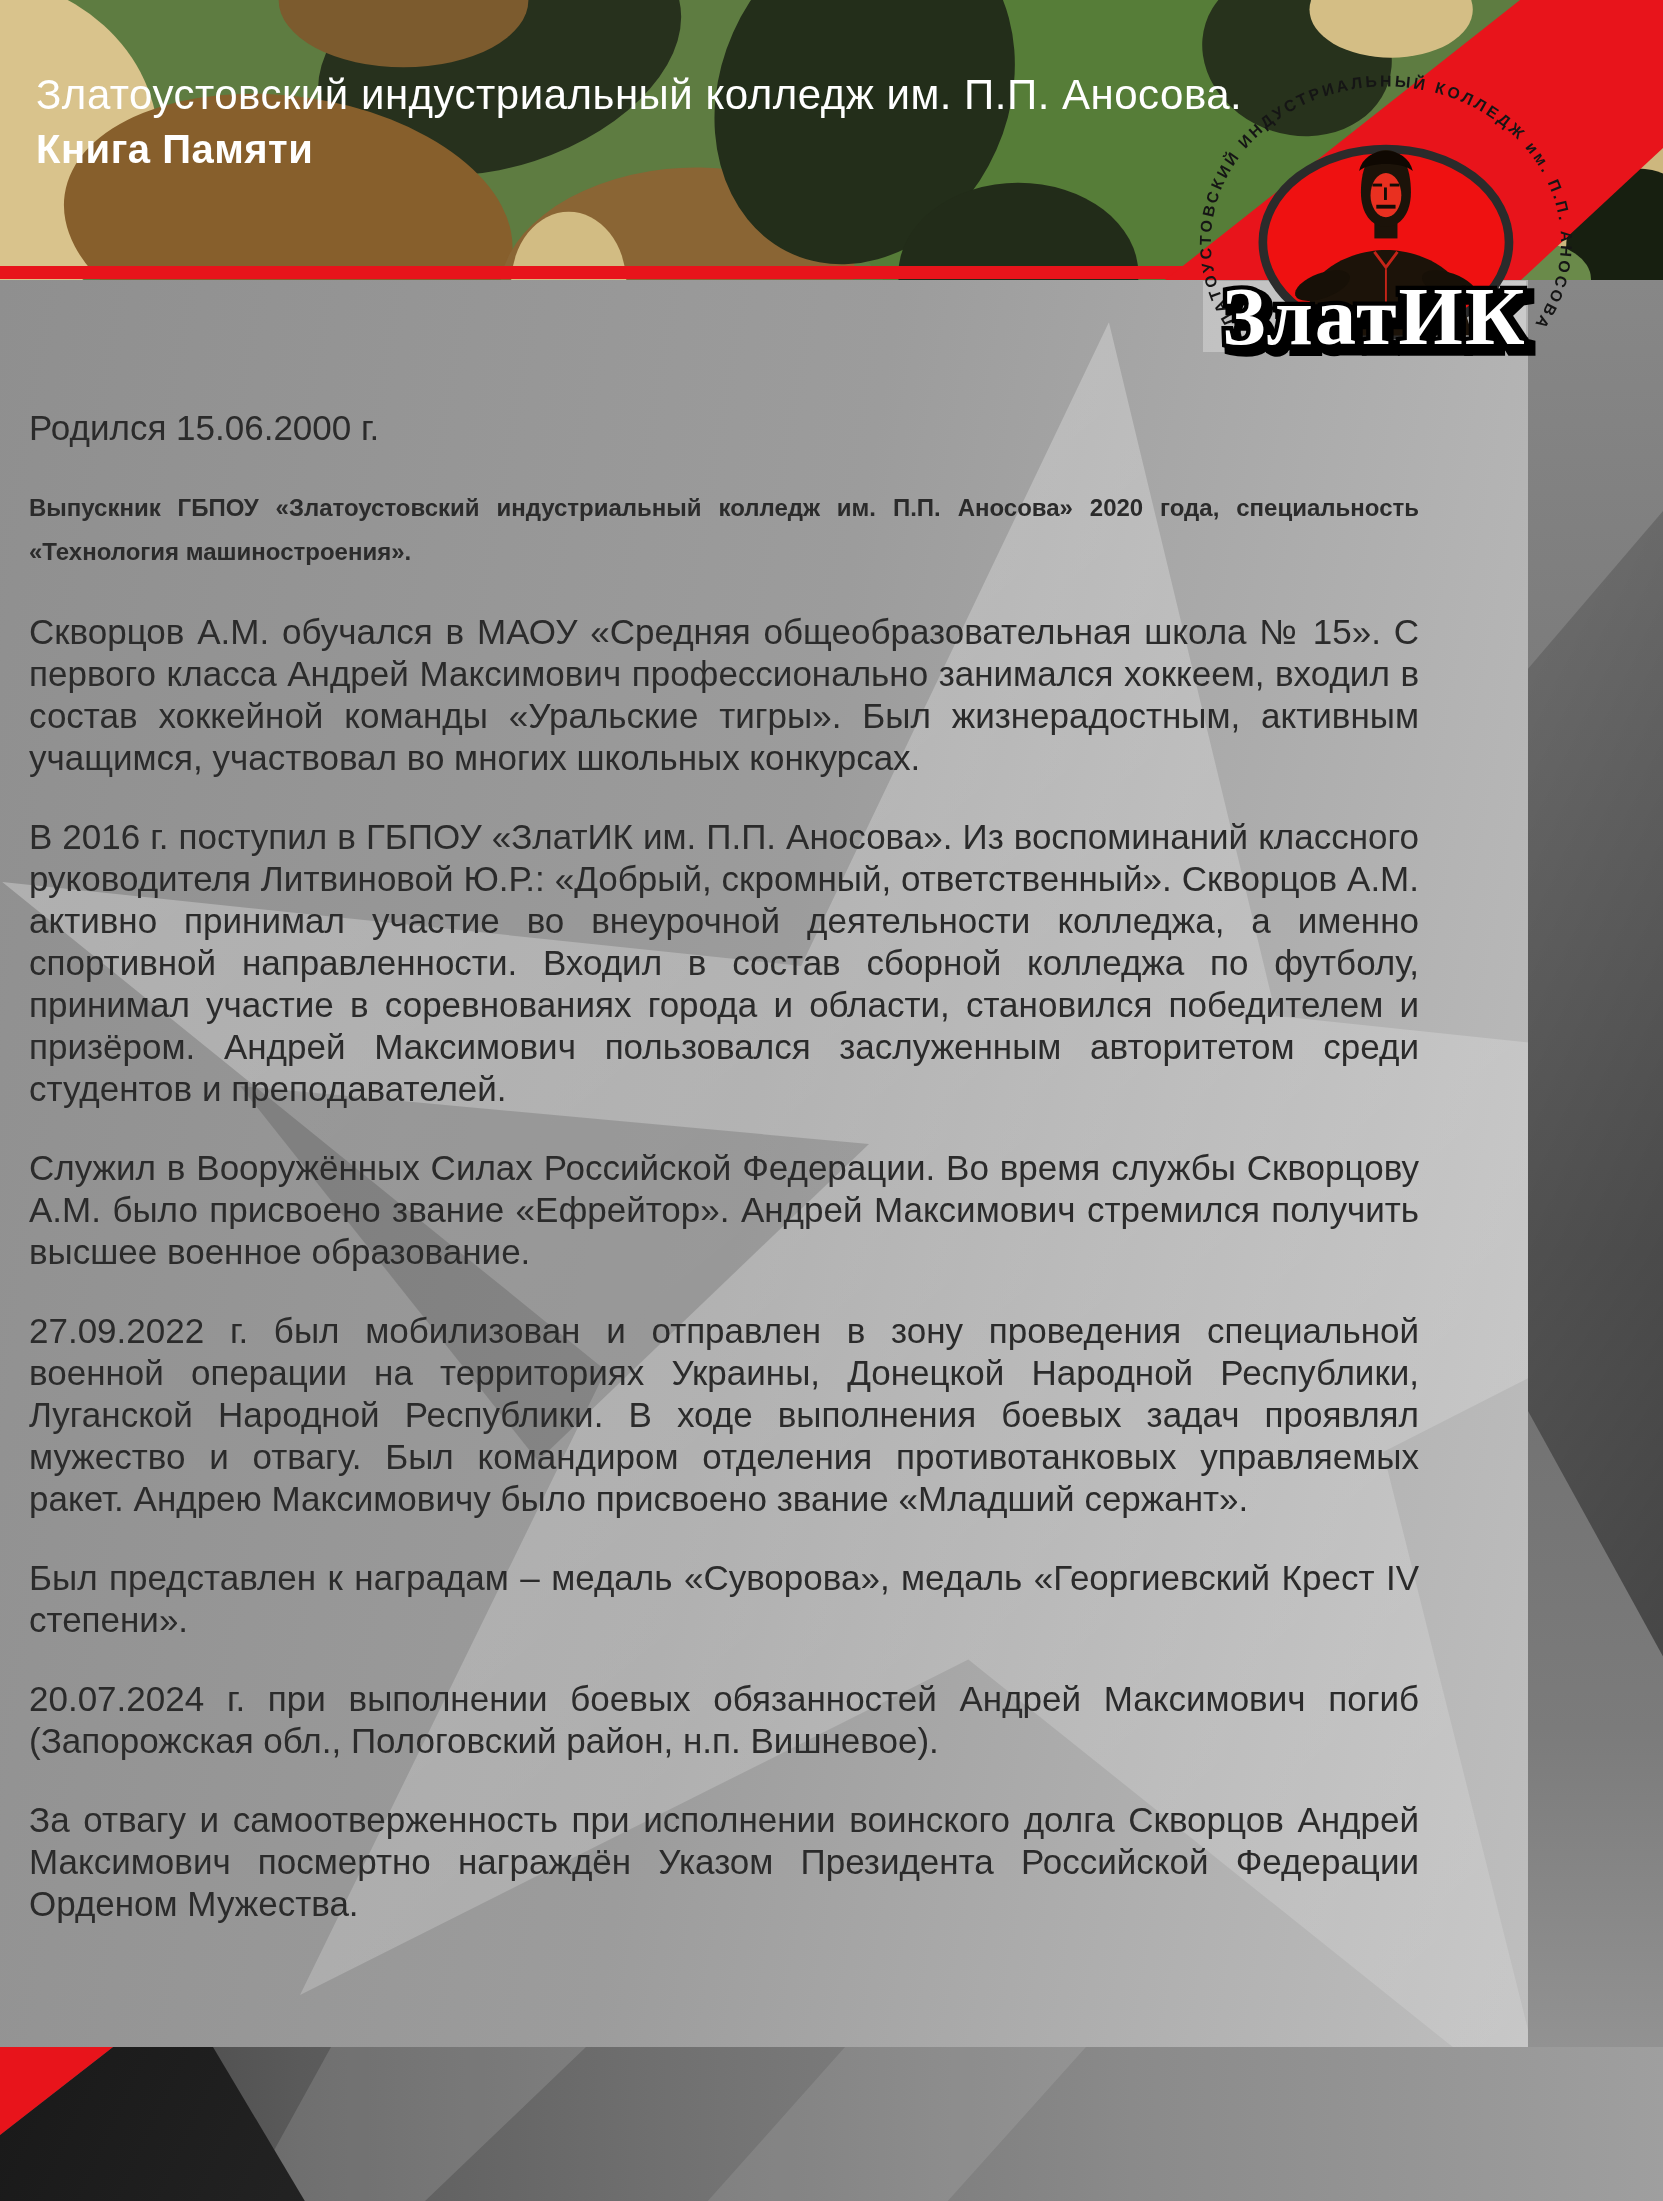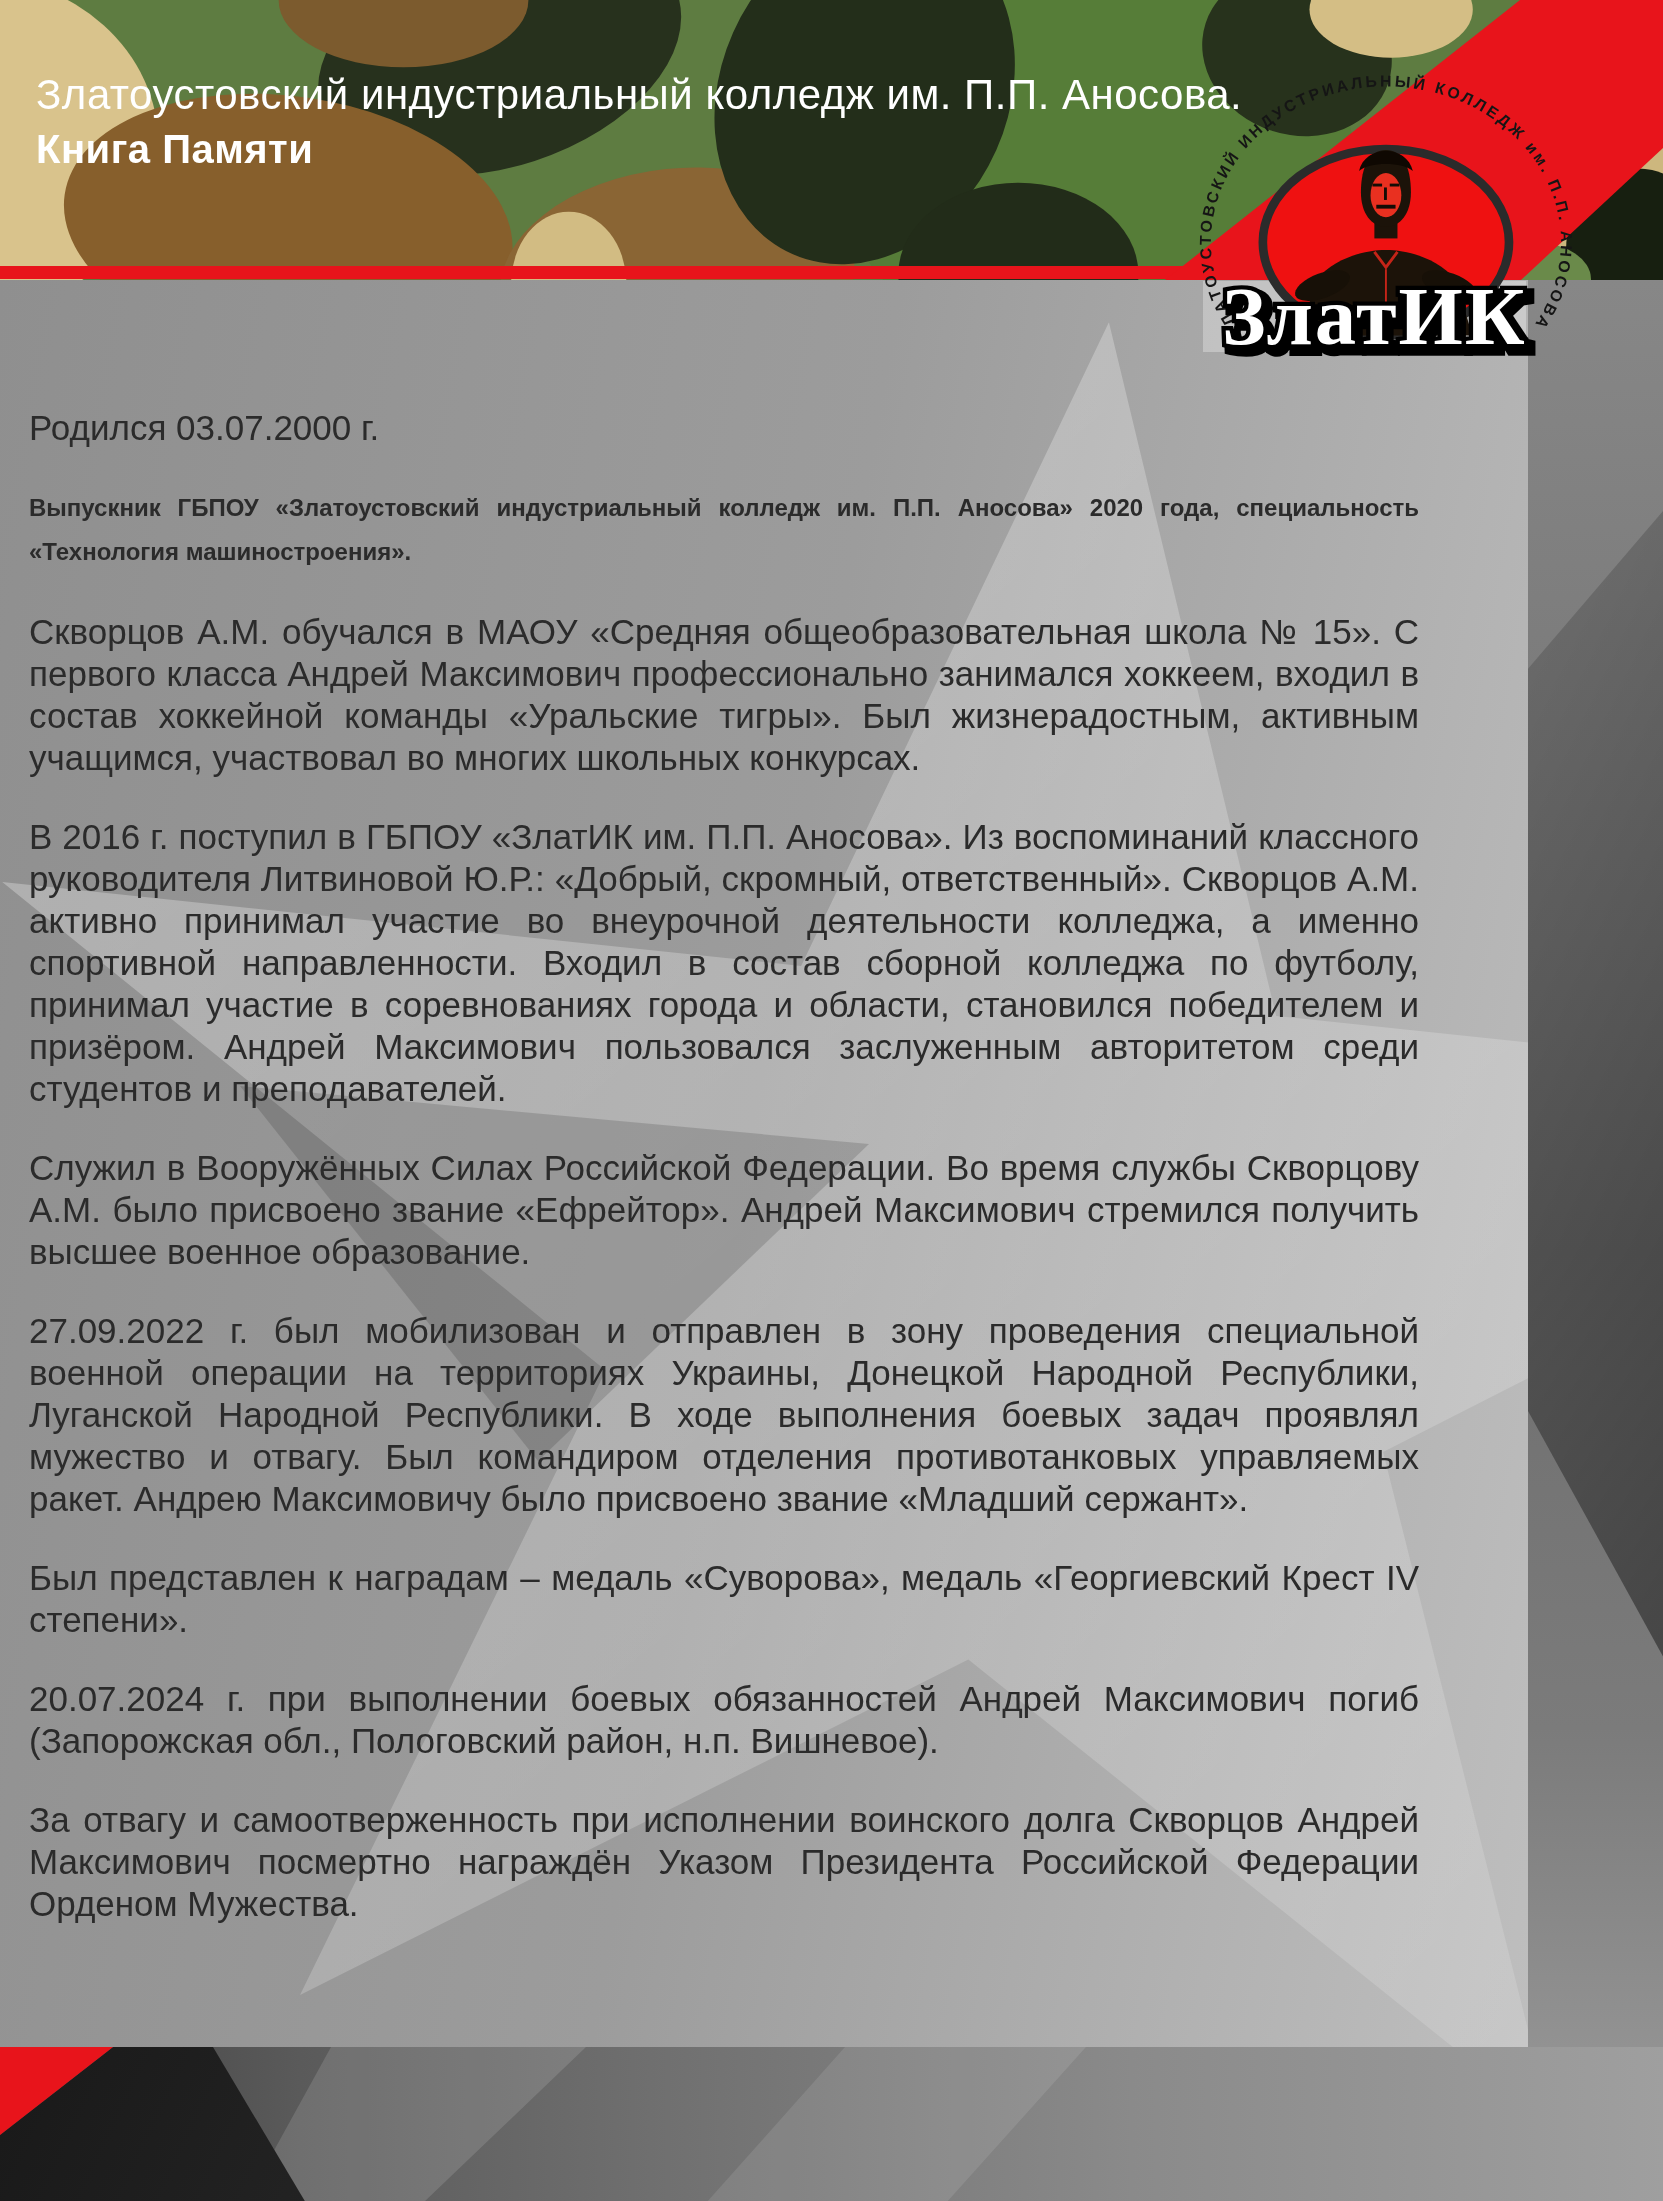--- a/index.html
+++ b/index.html
@@ -91,21 +91,21 @@
     <div class="footer">
       <div class="layer f-streak1"></div>
       <div class="layer f-streak2"></div>
       <div class="layer f-dark"></div>
       <div class="layer f-red"></div>
     </div>
 
     <div class="wordmark-label"></div>
 
     <div class="bio">
-      <p>Родился 03.07.2000 г.</p>
+      <p>Родился 15.06.2000 г.</p>
       <p class="bold">Выпускник ГБПОУ «Златоустовский индустриальный колледж им. П.П. Аносова» 2020 года, специальность «Технология машиностроения».</p>
       <p>Скворцов А.М. обучался в МАОУ «Средняя общеобразовательная школа №&nbsp;15». С первого класса Андрей Максимович профессионально занимался хоккеем, входил в состав хоккейной команды «Уральские тигры». Был жизне­радостным, активным учащимся, участвовал во многих школьных конкурсах.</p>
       <p>В 2016 г. поступил в ГБПОУ «ЗлатИК им. П.П. Аносова». Из воспоминаний класс­ного руководителя Литвиновой Ю.Р.: «Добрый, скромный, ответственный». Скворцов А.М. активно принимал участие во внеурочной деятельности колледжа, а именно спортивной направленности. Входил в состав сборной колледжа по футболу, принимал участие в соревнованиях города и области, становился победителем и призёром. Андрей Максимович пользовался заслуженным авторитетом среди студентов и преподавателей.</p>
       <p>Служил в Вооружённых Силах Российской Федерации. Во время службы Скворцову А.М. было присвоено звание «Ефрейтор». Андрей Максимович стремился получить высшее военное образование.</p>
       <p>27.09.2022 г. был мобилизован и отправлен в зону проведения специальной военной операции на территориях Украины, Донецкой Народной Республи­ки, Луганской Народной Республики. В ходе выполнения боевых задач прояв­лял мужество и отвагу. Был командиром отделения противотанковых управ­ляемых ракет. Андрею Максимовичу было присвоено звание «Младший сержант».</p>
       <p>Был представлен к наградам – медаль «Суворова», медаль «Георгиевский Крест IV степени».</p>
       <p>20.07.2024 г. при выполнении боевых обязанностей Андрей Максимович погиб (Запорожская обл., Пологовский район, н.п. Вишневое).</p>
       <p>За отвагу и самоотверженность при исполнении воинского долга Скворцов Андрей Максимович посмертно награждён Указом Президента Российской Федерации Орденом Мужества.</p>
     </div>
   </div>

